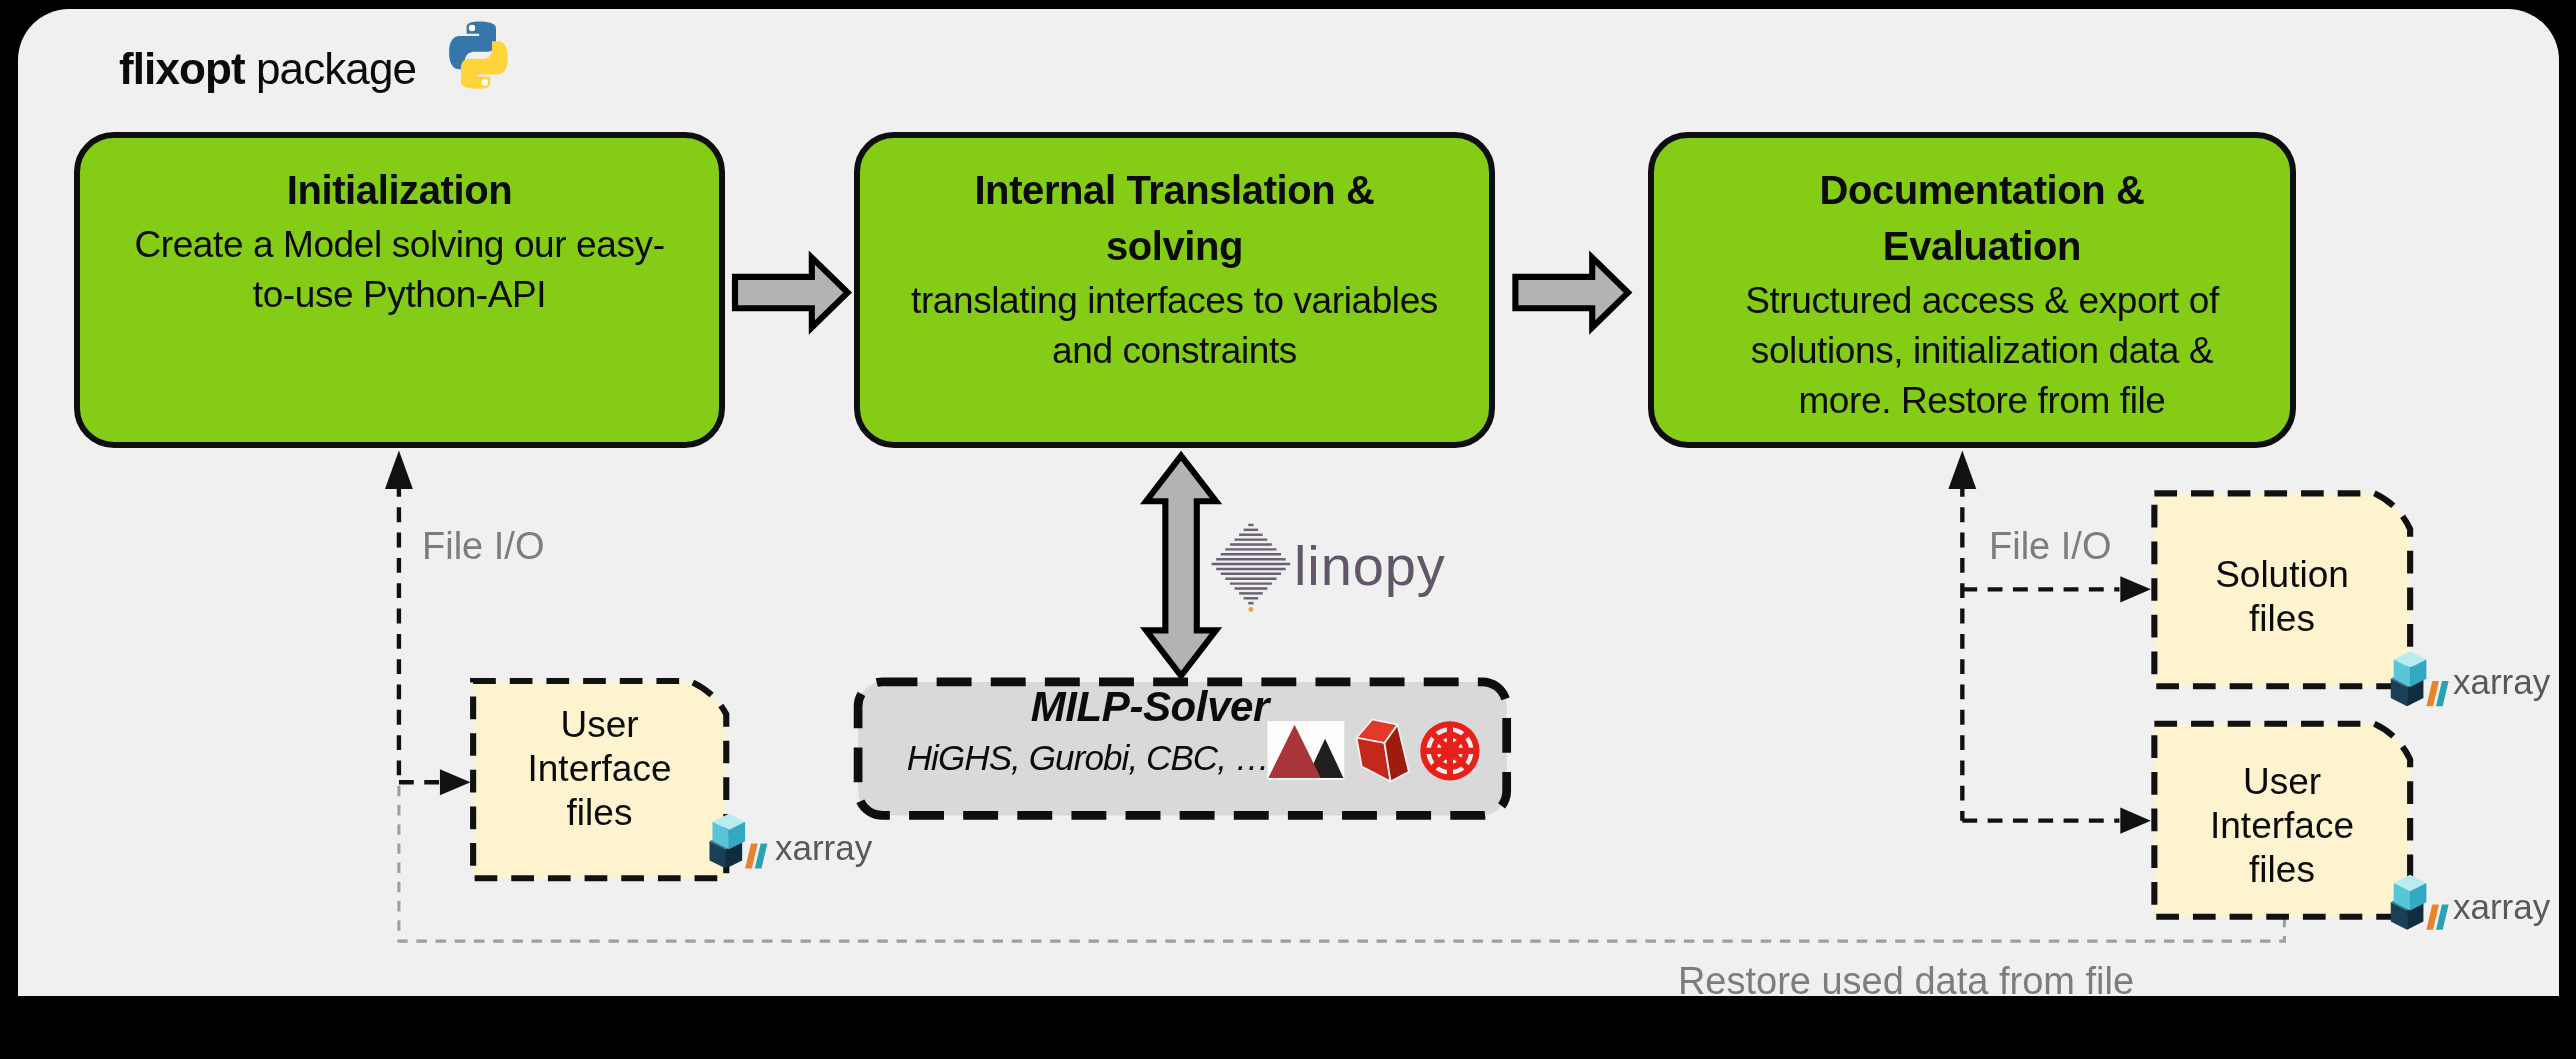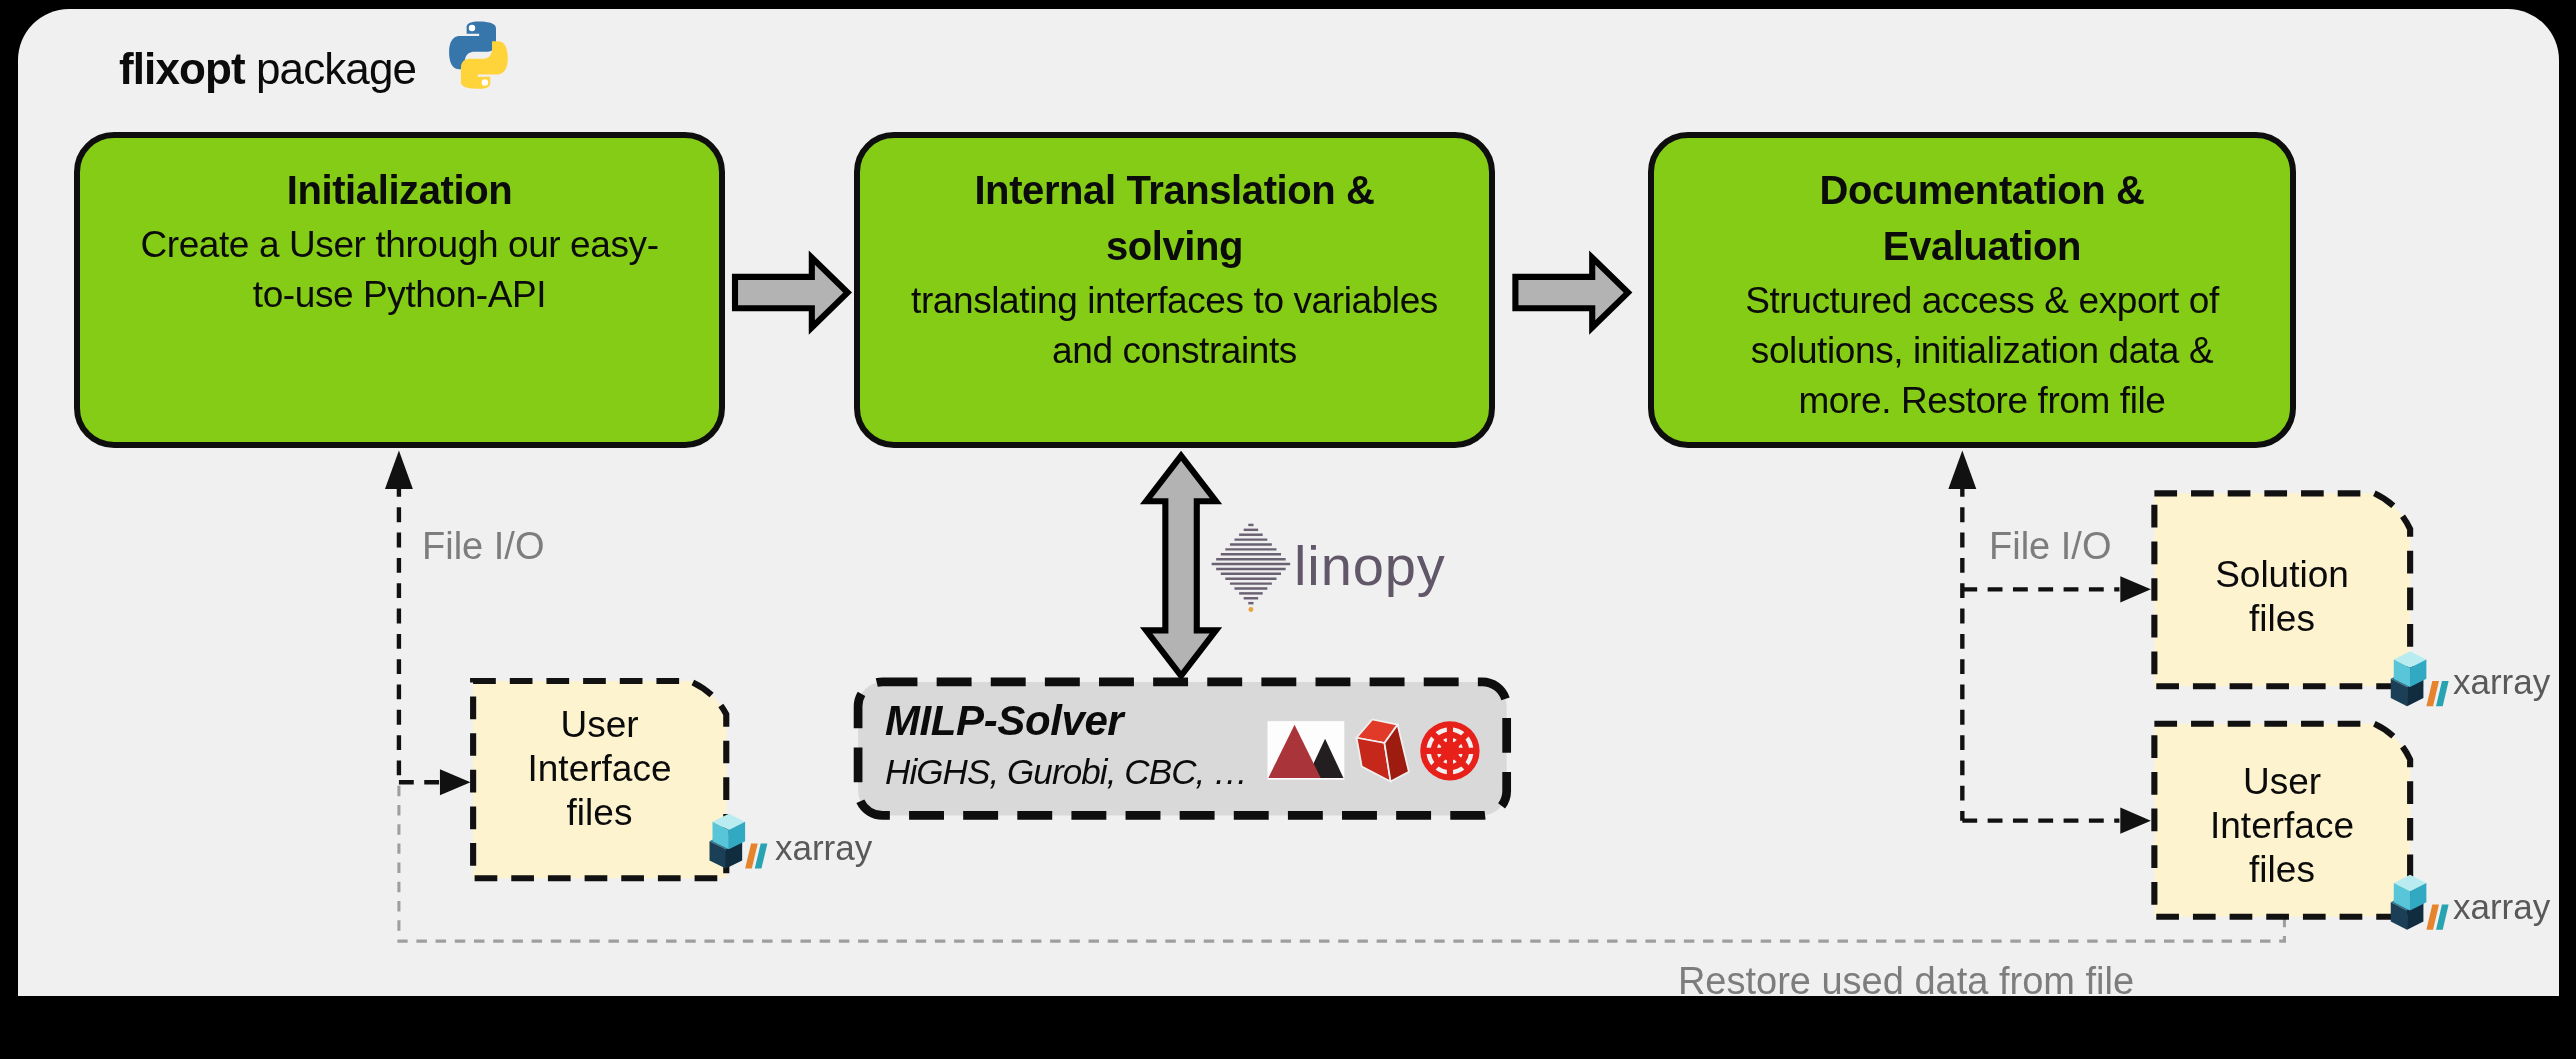--- a/index.html
+++ b/index.html
@@ -8,21 +8,21 @@
   .panel{position:absolute;left:17.5px;top:8.7px;width:2541px;height:1041px;background:#f0f0f0;border-radius:51px;}
   .title{position:absolute;left:119px;top:44px;font-size:44px;letter-spacing:-0.9px;}
   .title .brand{font-weight:bold;}
   .stage{position:absolute;background:#84cc16;border:6.1px solid #0e0e0e;border-radius:40px;box-sizing:border-box;text-align:center;}
   .stage .heading{font-weight:bold;font-size:40px;line-height:56px;white-space:pre-line;margin-top:24.4px;letter-spacing:-0.4px;}
   .stage .body{font-size:37px;line-height:50px;white-space:pre-line;margin-top:1.7px;letter-spacing:-0.4px;}
   #stage-0{left:74px;top:132px;width:651px;height:316px;}
   #stage-1{left:854px;top:132px;width:641px;height:316px;}
   #stage-2{left:1648px;top:132px;width:648px;height:316px;padding-left:20px;}
   .overlay{position:absolute;left:0;top:0;}
-  .milp-text{position:absolute;left:885px;top:698px;width:384px;text-align:left;}
+  .milp-text{position:absolute;left:885px;top:684px;width:384px;text-align:right;}
   .milp-text .heading{font-weight:bold;font-style:italic;font-size:42px;line-height:45px;letter-spacing:-0.4px;}
   .milp-text .sub{font-style:italic;font-size:35px;line-height:44px;margin-top:7px;letter-spacing:-0.9px;}
   .linopy-label{position:absolute;left:1294px;top:524px;font-size:56px;line-height:84px;color:#615769;letter-spacing:0.9px;}
   .notelabel{position:absolute;text-align:center;font-size:37px;line-height:44px;white-space:pre-line;}
   #note-left{left:473px;top:703px;width:253px;}
   #note-sol{left:2154px;top:553px;width:256px;}
   #note-right{left:2154px;top:760px;width:256px;}
   .graylabel{position:absolute;font-size:38px;color:#7d7d7d;}
   #fio-left{left:422px;top:525px;}
   #fio-right{left:1989px;top:525px;}
@@ -37,21 +37,21 @@
 
 <div id="canvas">
   <div class="panel"></div>
 
   <div class="title">
     <span class="brand">flixopt</span><span> package</span>
   </div>
 
   <div class="stage" id="stage-0">
     <div class="heading">Initialization</div>
-    <div class="body">Create a User through our easy-
+    <div class="body">Create a Model solving our easy-
 to-use Python-API</div>
   </div>
   <div class="stage" id="stage-1">
     <div class="heading">Internal Translation &amp;
 solving</div>
     <div class="body">translating interfaces to variables
 and constraints</div>
   </div>
   <div class="stage" id="stage-2">
     <div class="heading">Documentation &amp;

